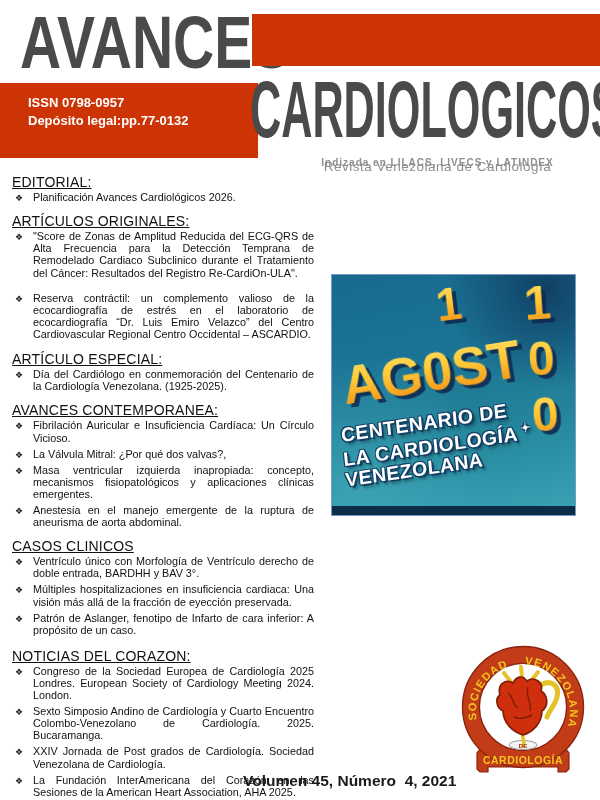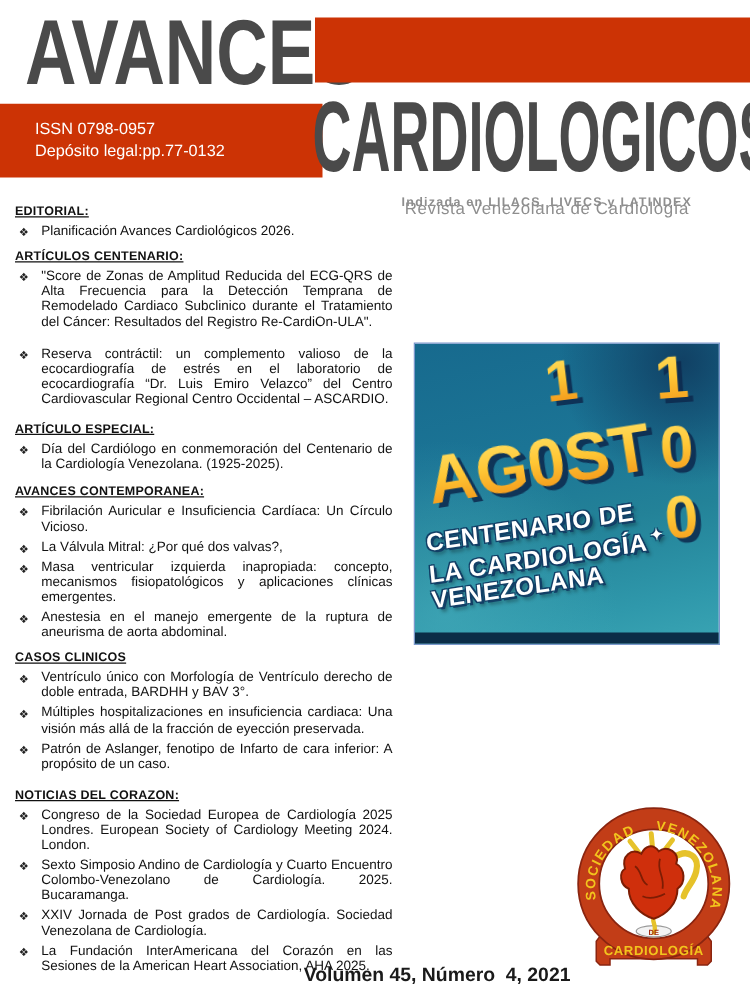--- a/index.html
+++ b/index.html
@@ -4,34 +4,34 @@
 <style>
   html,body{margin:0;padding:0;background:#fff;}
   .page{position:relative;width:600px;height:800px;background:#ffffff;overflow:hidden;
         font-family:"Liberation Sans",sans-serif;color:#111;}
 
   
   .avances{position:absolute;left:20px;top:6px;font-size:76px;font-weight:bold;
            color:#4a4a4a;transform:scale(0.75,0.97);transform-origin:left top;
            white-space:nowrap;letter-spacing:0px;line-height:1;}
   .redbar-top{position:absolute;left:252px;top:14px;width:348px;height:52px;background:#cc3305;}
-  .issn-box{position:absolute;left:0;top:83px;width:258px;height:59px;background:#cc3305;
-            color:#fff;font-weight:normal;font-size:13px;line-height:1.35;
+  .issn-box{position:absolute;left:0;top:83px;width:258px;height:75px;background:#cc3305;
+            color:#fff;font-weight:bold;font-size:13px;line-height:1.35;
             padding:11px 0 0 28px;box-sizing:border-box;}
   .cardiologicos{position:absolute;left:250px;top:74px;font-size:80px;font-weight:bold;
             color:#4a4a4a;transform:scale(0.54,1);transform-origin:left top;
             white-space:nowrap;line-height:0.9;}
   .tagline{position:absolute;left:280px;width:315px;text-align:center;color:#8e8e8e;margin-top:13px;}
   .tagline1{top:146px;font-size:13.5px;letter-spacing:.5px;}
   .tagline2{top:144px;font-size:10px;letter-spacing:1px;font-weight:bold;}
 
   
   .toc{position:absolute;left:12px;top:164px;width:302px;font-size:10.8px;line-height:12.1px;}
   .toc-section{margin-bottom:9px;}
-  .toc-section h3{font-size:10px;font-weight:bold;margin:0 0 3px 0;
+  .toc-section h3{font-size:14px;font-weight:normal;margin:12px 0 3px 0;
                   text-decoration:underline;letter-spacing:.2px;}
   .toc-item{position:relative;padding-left:21px;margin-bottom:4px;text-align:justify;}
   .toc-item .bullet{position:absolute;left:3px;top:1px;font-size:9px;color:#222;}
   .sec-1 .toc-item{margin-bottom:13px;}
   .sec-2{margin-bottom:11px;}
   .sec-4{margin-bottom:14px;}
 
   
   .poster{position:absolute;left:331px;top:274px;width:243px;height:240px;
           border:1px solid #7b98cc;overflow:hidden;
@@ -80,21 +80,21 @@
   <div class="cardiologicos">CARDIOLOGICOS</div>
   <div class="tagline tagline1">Revista Venezolana de Cardiología</div>
   <div class="tagline tagline2">Indizada en LILACS, LIVECS y LATINDEX</div>
 
   <div class="toc">
       <section class="toc-section sec-0">
         <h3>EDITORIAL:</h3>
         <div class="toc-item"><span class="bullet">❖</span><span class="txt">Planificación Avances Cardiológicos 2026.</span></div>
       </section>
       <section class="toc-section sec-1">
-        <h3>ARTÍCULOS CENTENARIO:</h3>
+        <h3>ARTÍCULOS ORIGINALES:</h3>
         <div class="toc-item"><span class="bullet">❖</span><span class="txt">"Score de Zonas de Amplitud Reducida del ECG-QRS de Alta Frecuencia para la Detección Temprana de Remodelado Cardiaco Subclinico durante el Tratamiento del Cáncer: Resultados del Registro Re-CardiOn-ULA".</span></div>
         <div class="toc-item"><span class="bullet">❖</span><span class="txt">Reserva contráctil: un complemento valioso de la ecocardiografía de estrés en el laboratorio de ecocardiografía “Dr. Luis Emiro Velazco” del Centro Cardiovascular Regional Centro Occidental – ASCARDIO.</span></div>
       </section>
       <section class="toc-section sec-2">
         <h3>ARTÍCULO ESPECIAL:</h3>
         <div class="toc-item"><span class="bullet">❖</span><span class="txt">Día del Cardiólogo en conmemoración del Centenario de la Cardiología Venezolana.  (1925-2025).</span></div>
       </section>
       <section class="toc-section sec-3">
         <h3>AVANCES CONTEMPORANEA:</h3>
         <div class="toc-item"><span class="bullet">❖</span><span class="txt">Fibrilación Auricular e Insuficiencia Cardíaca: Un Círculo Vicioso.</span></div>

